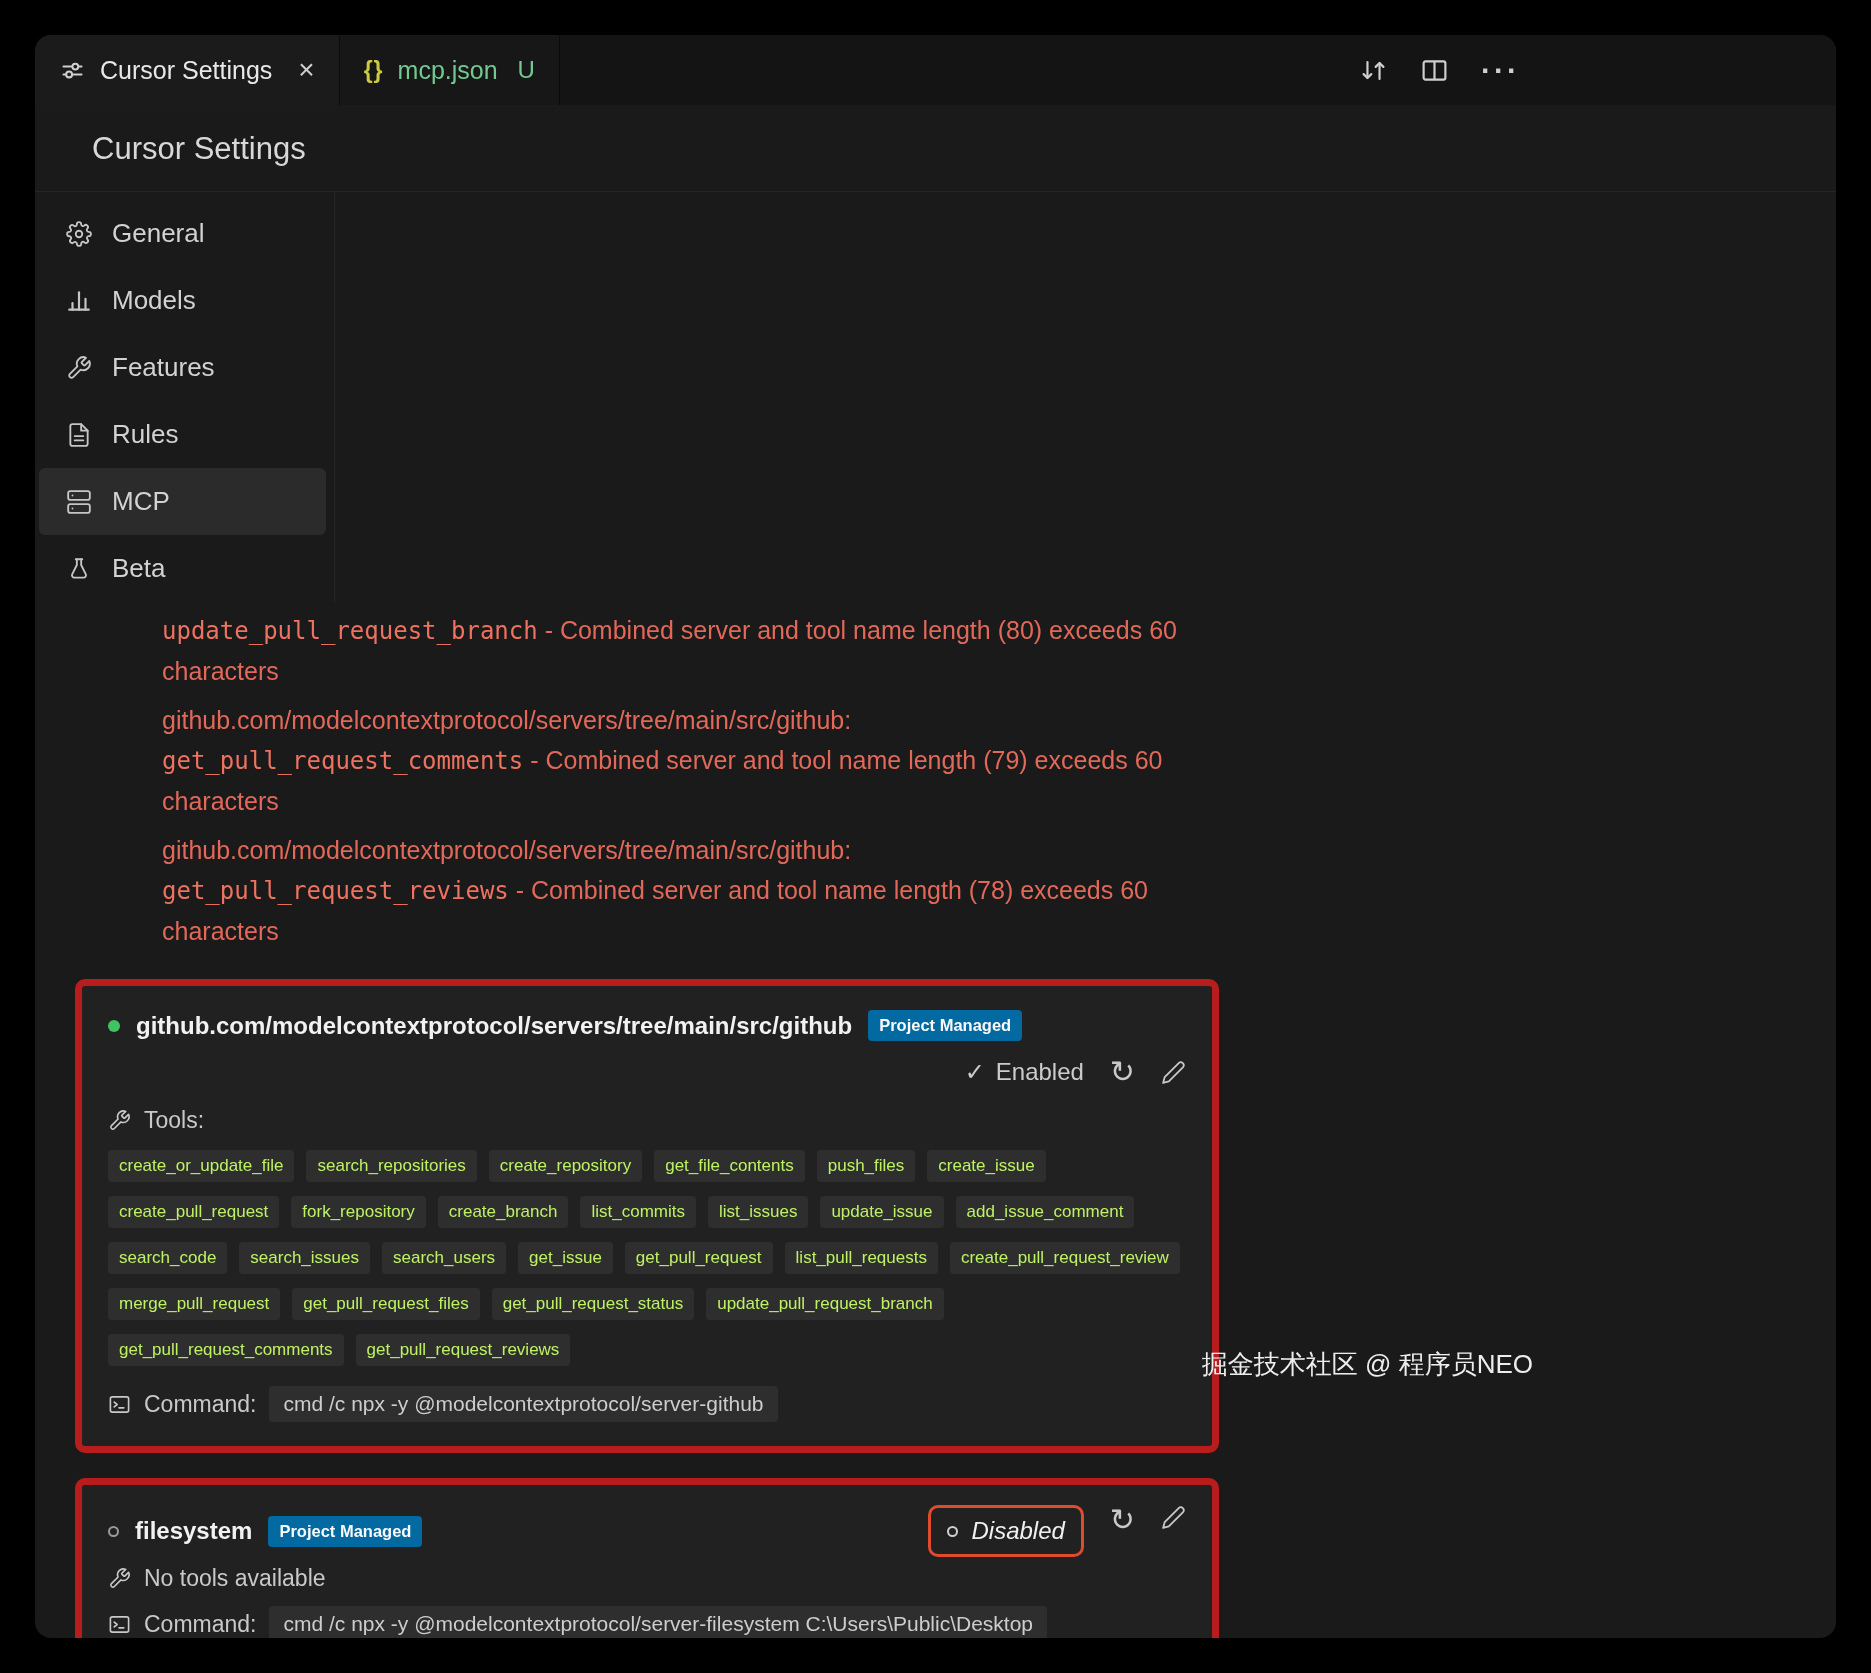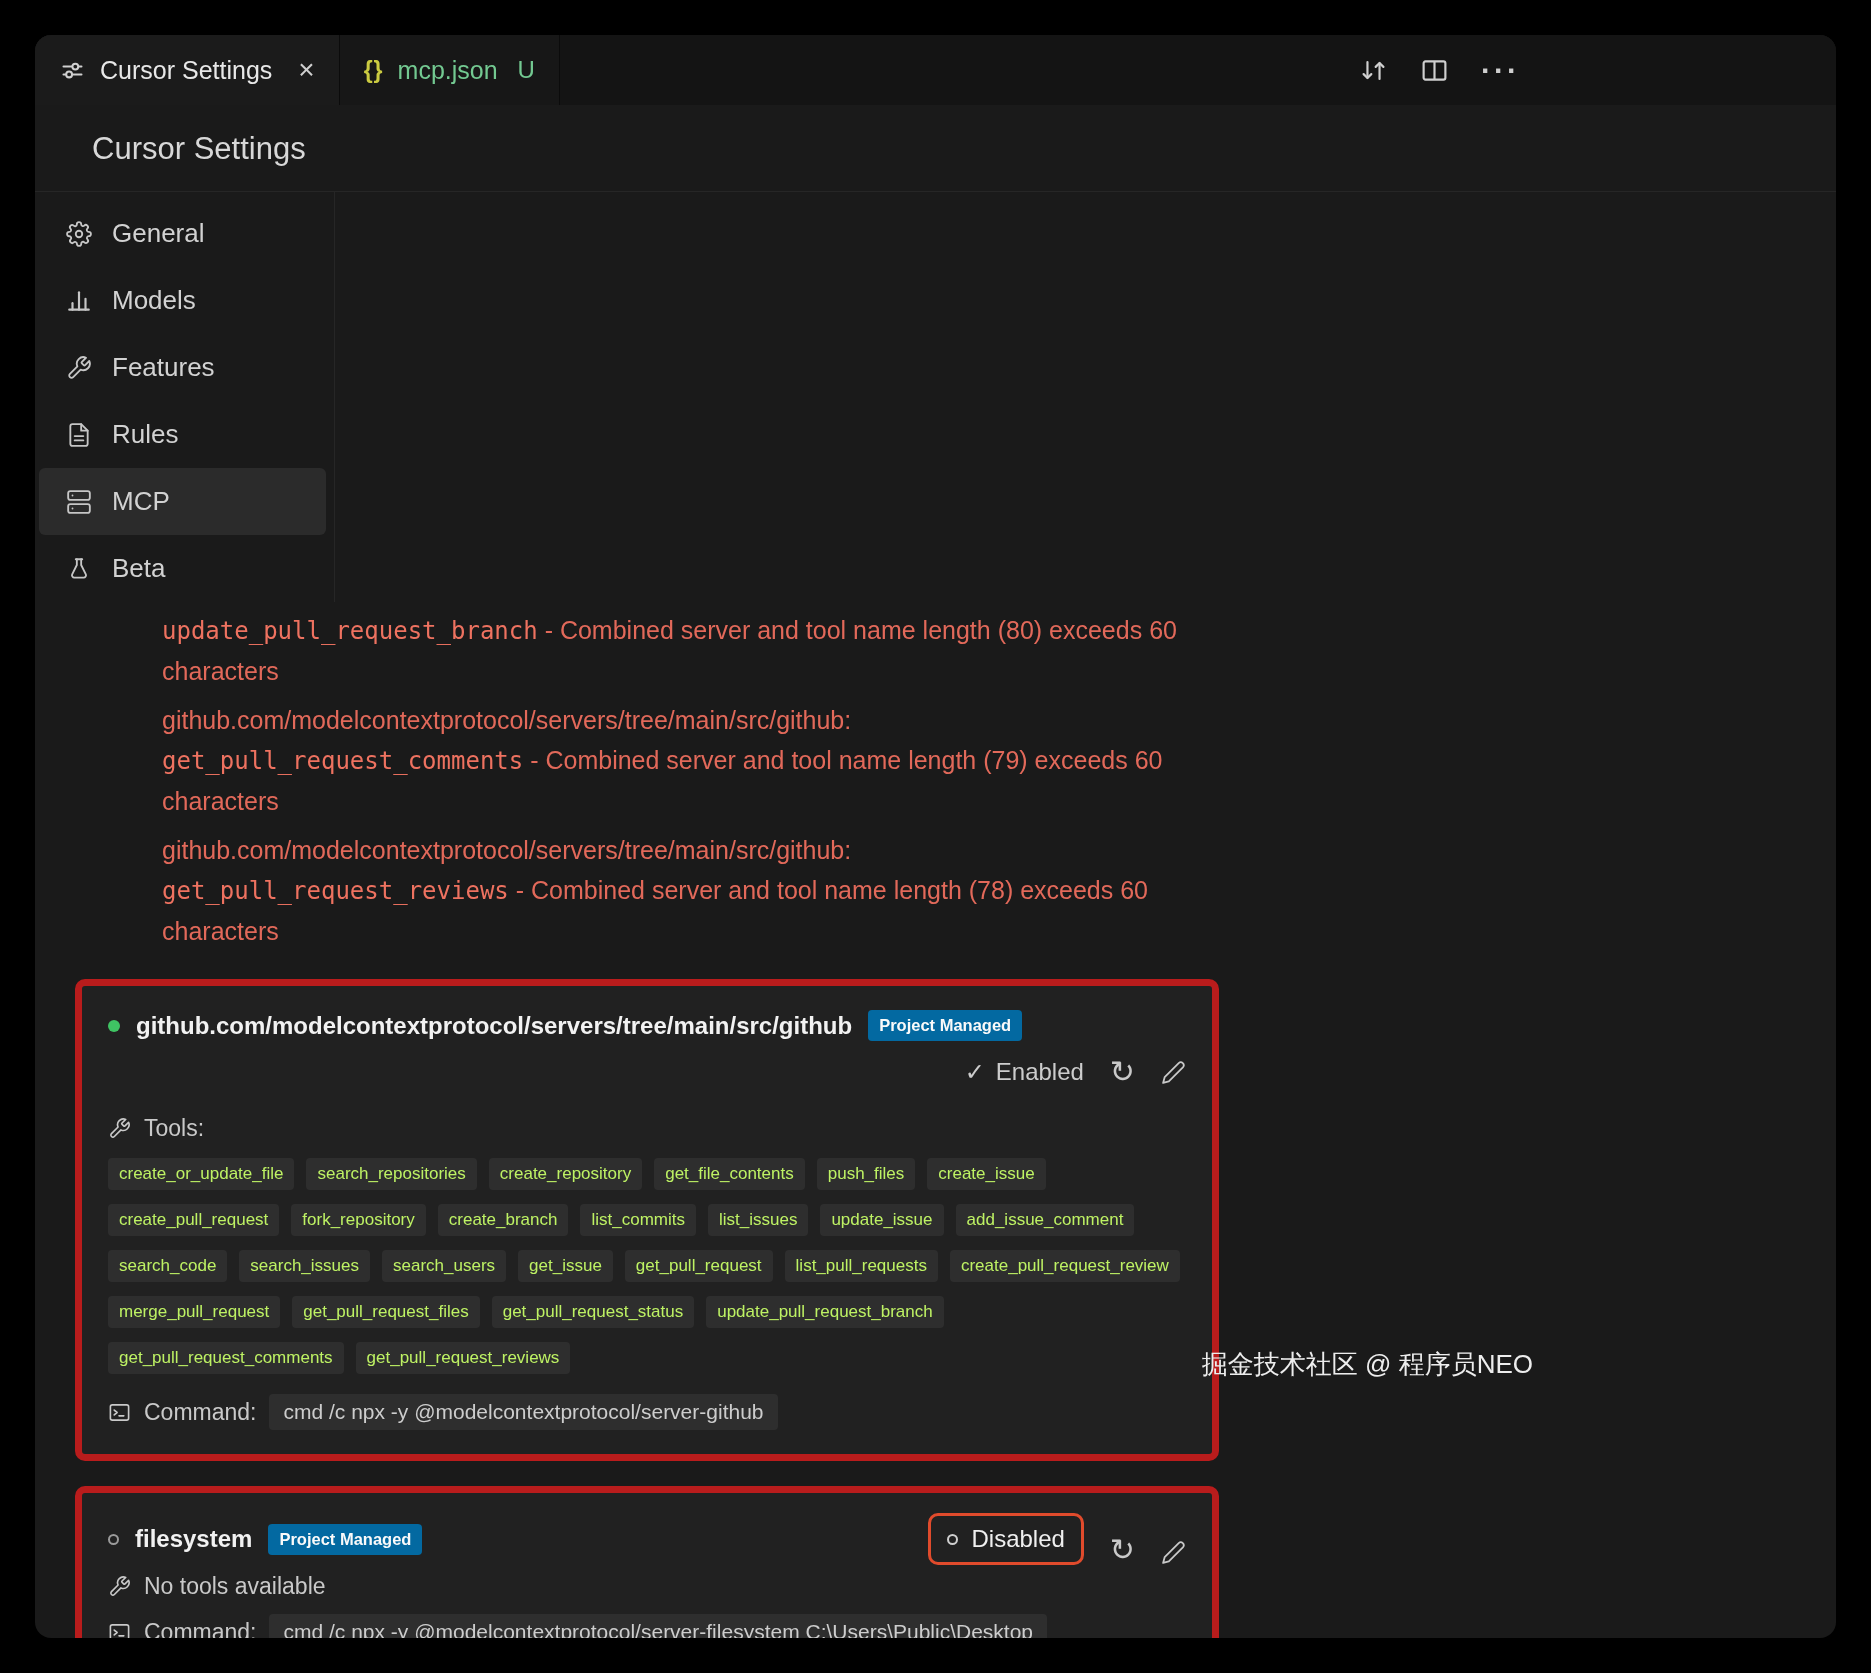--- a/index.html
+++ b/index.html
@@ -87,41 +87,41 @@
     border: 7px solid #b91c1c;
     border-radius: 10px;
     width: 1144px;
     padding: 24px 26px;
   }
   .card1 { margin-top: 28px; }
   .card2 { margin-top: 25px; padding: 20px 26px; }
   .card-header { display: flex; align-items: center; gap: 16px; }
   .card-header.split { justify-content: space-between; }
   .header-left { display: flex; align-items: center; gap: 16px; }
-  .header-right { display: flex; align-items: flex-end; gap: 26px; }
+  .header-right { display: flex; align-items: flex-start; gap: 26px; font-style: italic; }
   .dot { width: 12px; height: 12px; border-radius: 50%; flex-shrink: 0; }
   .dot.green { background: #3fc463; }
   .dot.hollow { width: 11px; height: 11px; border: 2px solid #9a9a9a; background: transparent; }
   .server-name { font-size: 24px; font-weight: 700; color: #f2f2f2; }
   .badge {
     background: #0369a1;
     color: #fafafa;
     font-weight: 700;
     font-size: 16.5px;
     padding: 6px 11px;
     border-radius: 4px;
     white-space: nowrap;
   }
   .controls { display: flex; justify-content: flex-end; align-items: center; gap: 26px; margin-top: 16px; color: #cccccc; }
   .status-toggle { display: flex; align-items: center; gap: 11px; font-size: 24px; cursor: pointer; color: #cccccc; }
   .glyph-check { font-size: 24px; }
   .icon-btn { color: #c9c9c9; cursor: pointer; display: flex; align-items: center; }
   .refresh-glyph { font-size: 30px; line-height: 1; }
   .icon-btn svg { width: 25px; height: 25px; }
-  .tools-row { display: flex; align-items: center; gap: 13px; margin-top: 28px; color: #c9c9c9; font-size: 23px; }
+  .tools-row { display: flex; align-items: center; gap: 13px; margin-top: 20px; color: #c9c9c9; font-size: 23px; }
   .tools-row .ric { display: flex; align-items: center; color: #c9c9c9; }
   .tools-row .ric svg { width: 23px; height: 23px; }
   .chips { display: flex; flex-wrap: wrap; gap: 14px 12px; margin-top: 16px; }
   .chip {
     background: #2e2e2e;
     color: #bef264;
     font-size: 17px;
     padding: 6px 11px;
     border-radius: 4px;
     white-space: nowrap;

